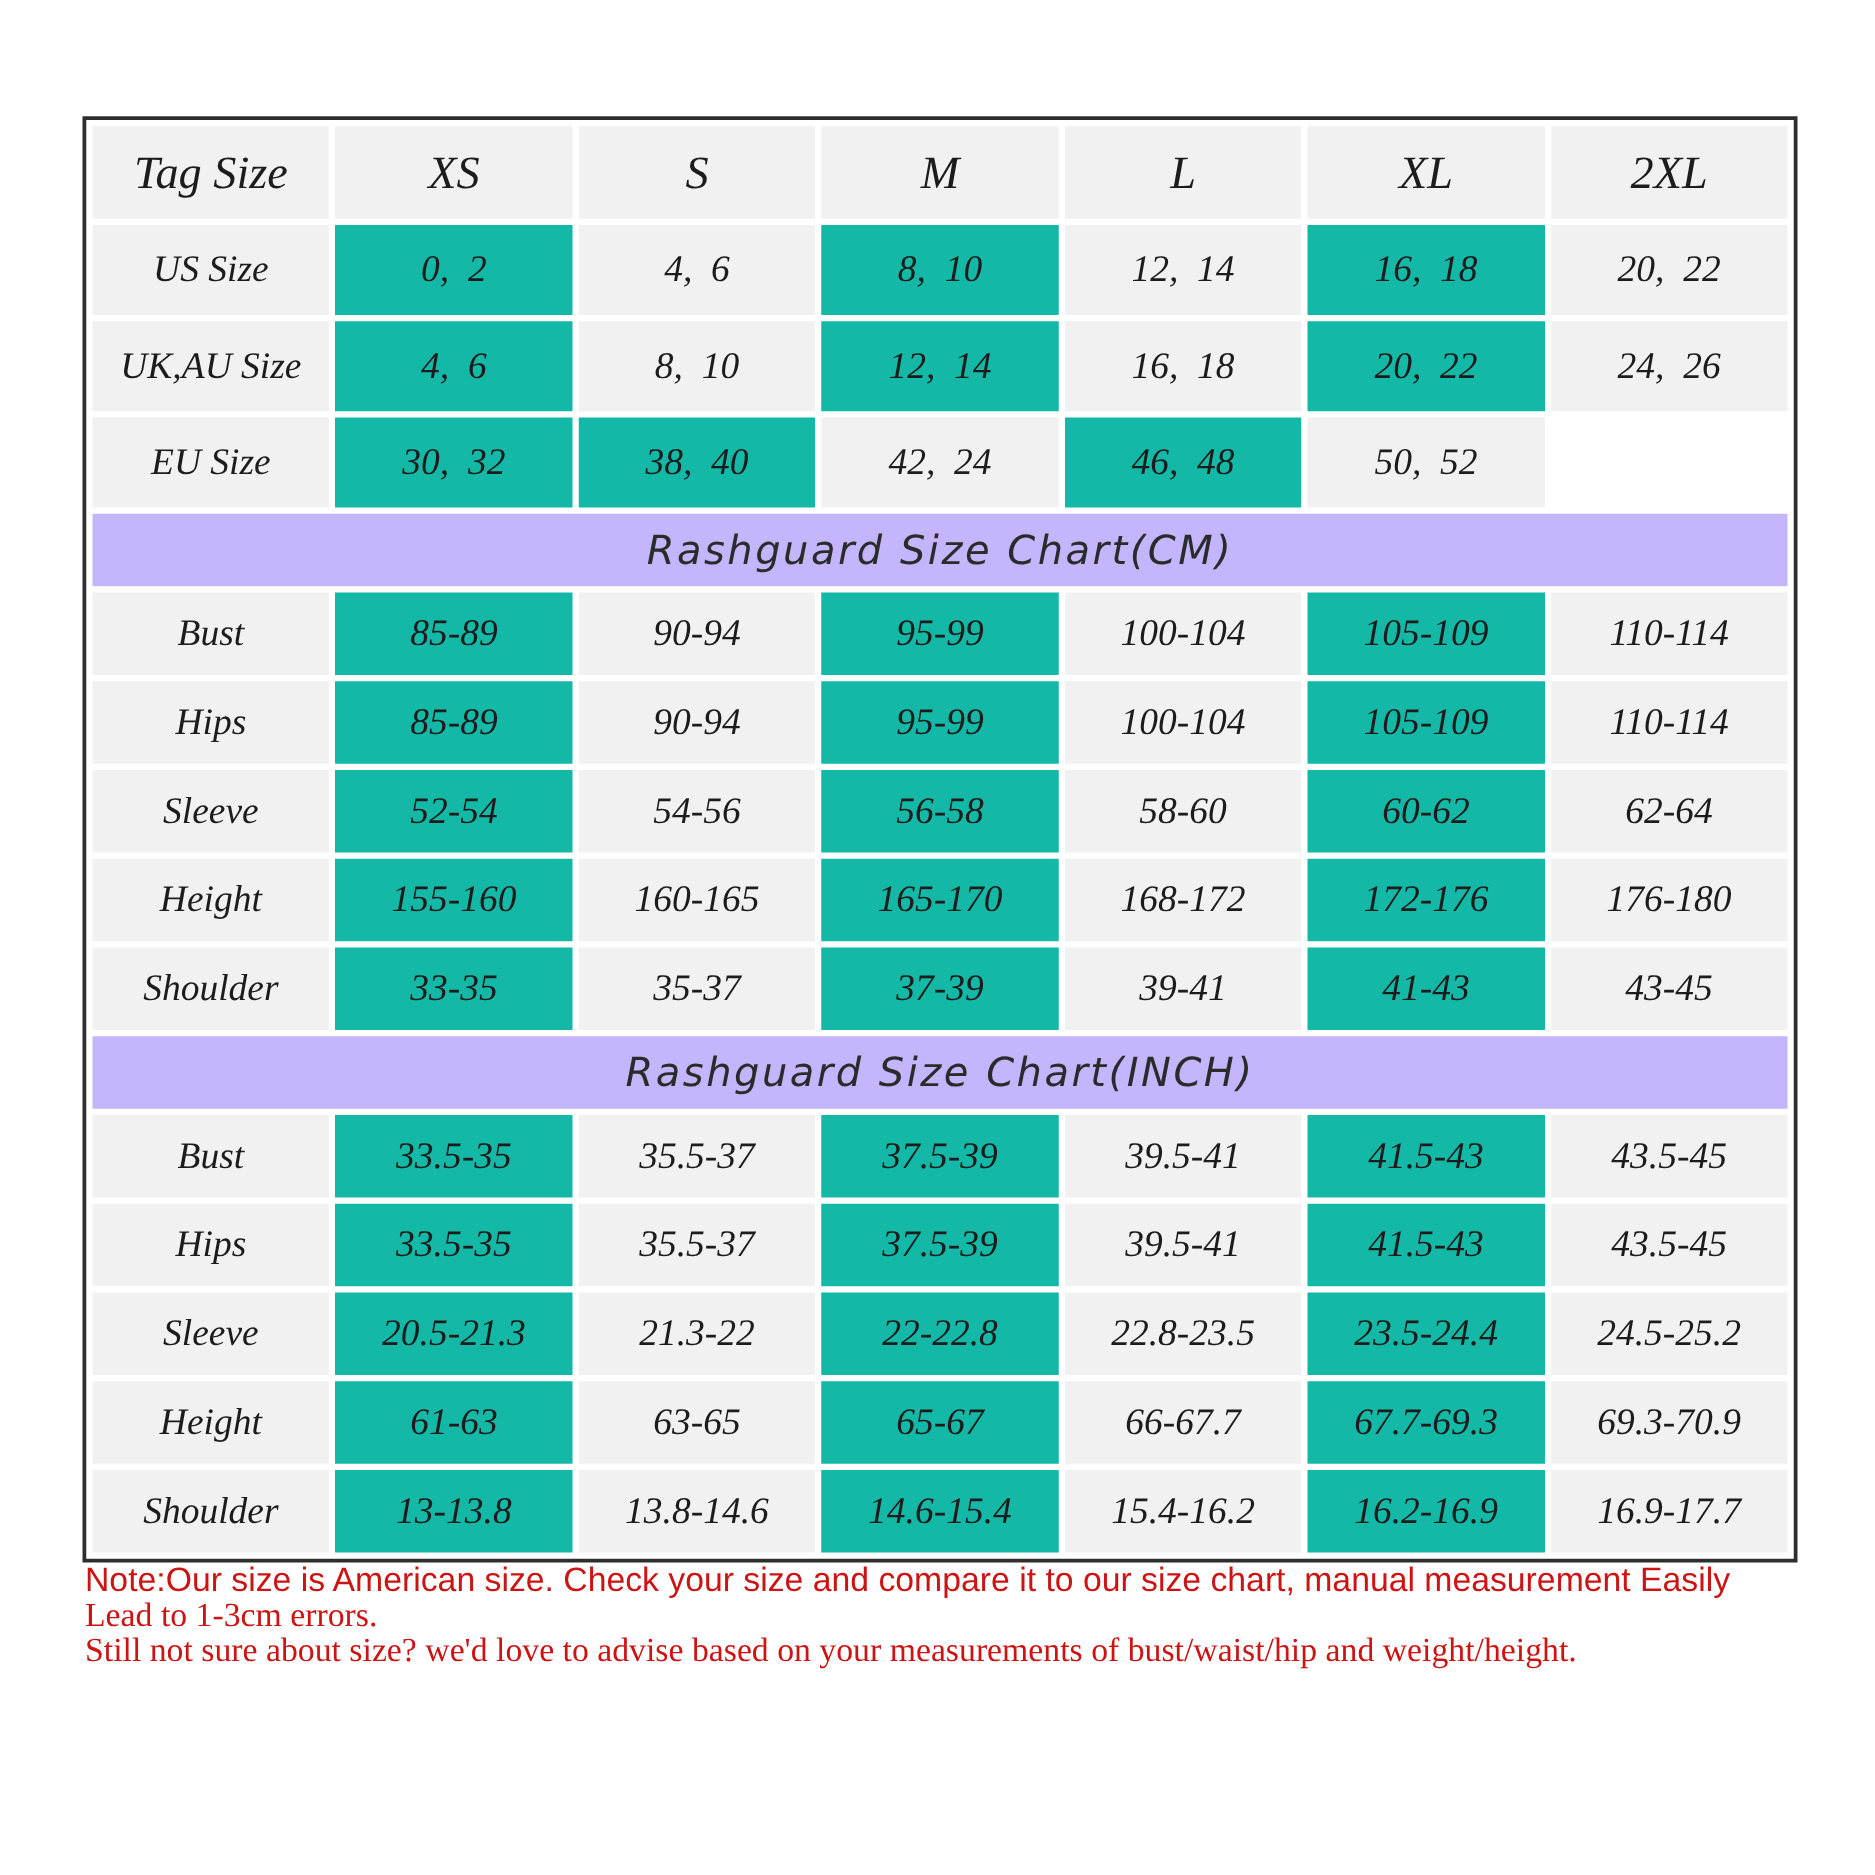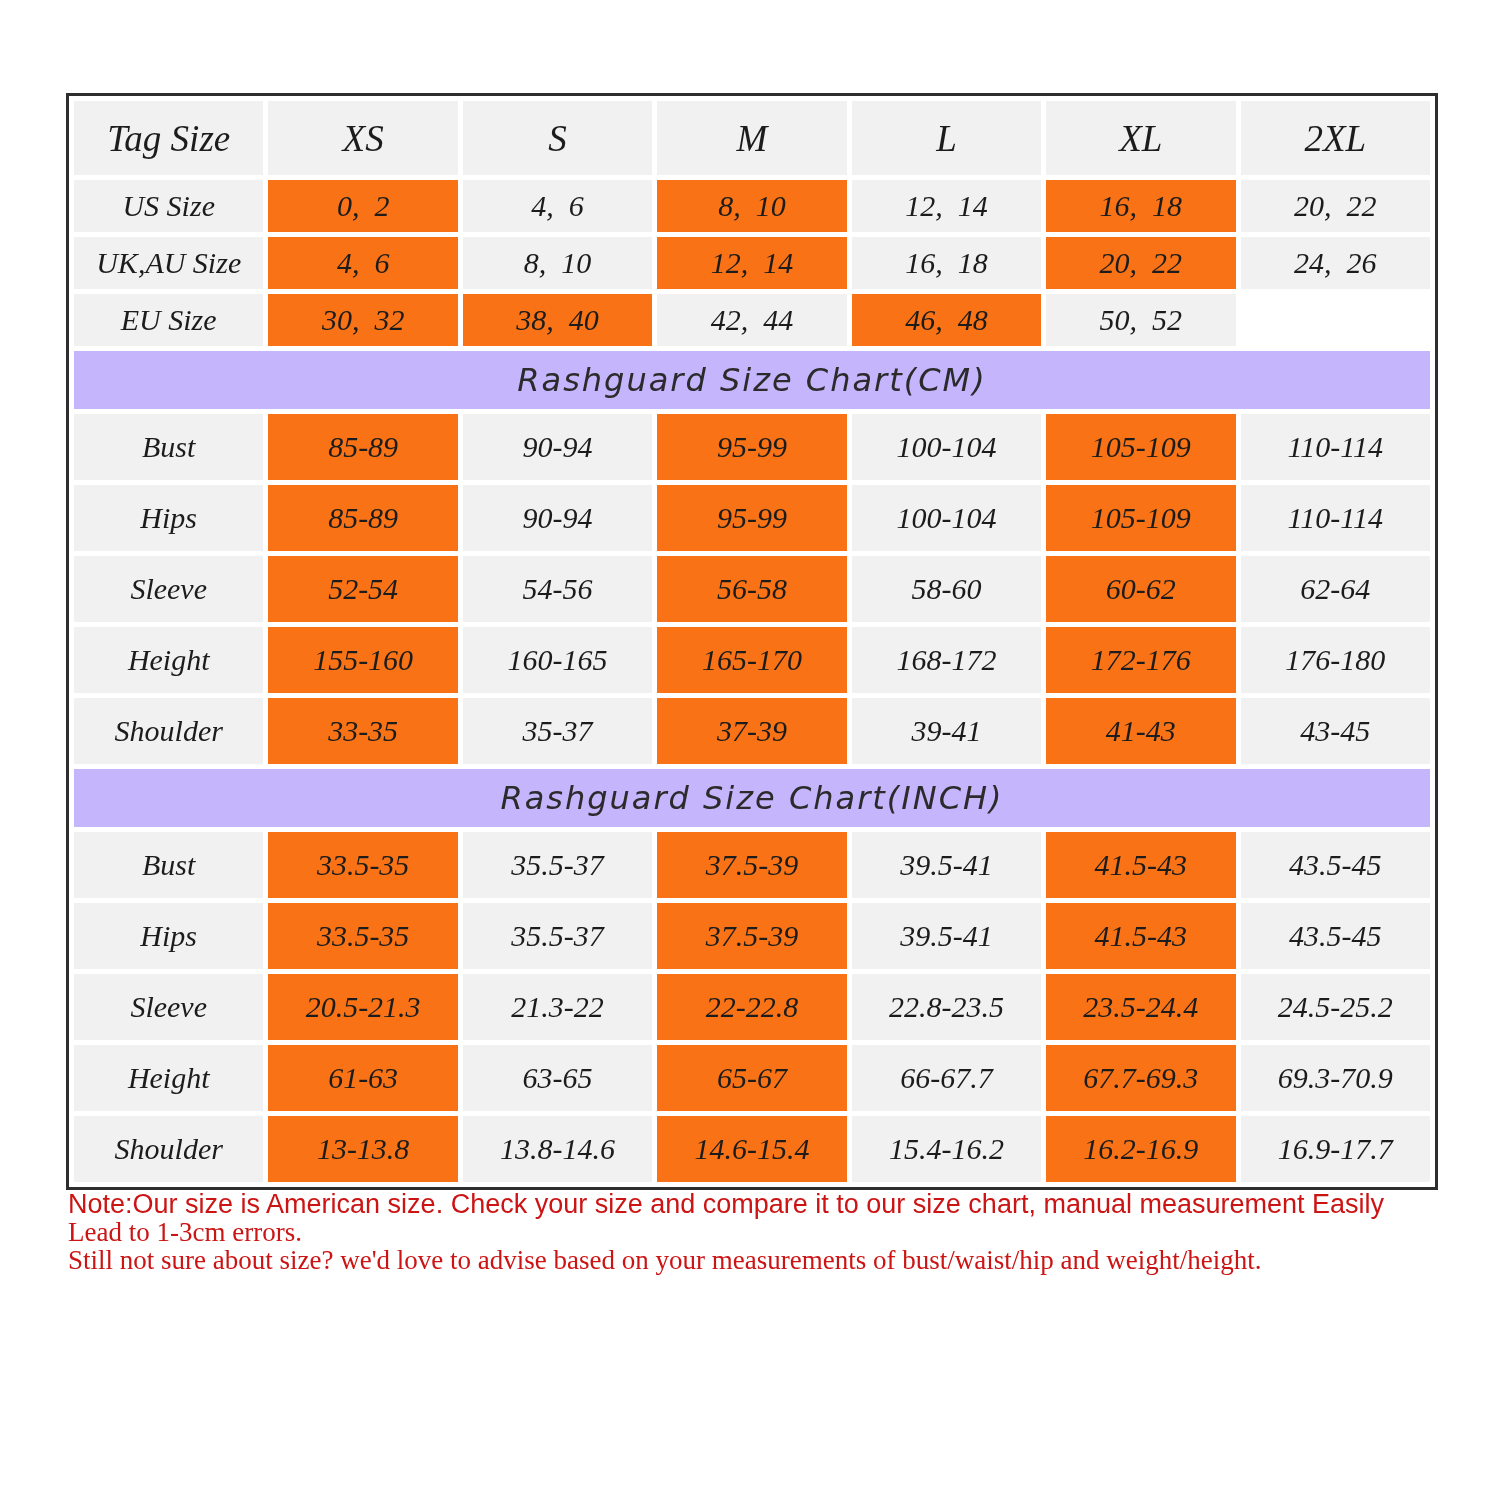--- a/index.html
+++ b/index.html
@@ -33,26 +33,26 @@
   .cell {
     display: flex;
     align-items: center;
     justify-content: center;
     white-space: pre;
     color: #1c1c1c;
     font-size: 30px;
     height: 66px;
   }
   .light { background: #f1f1f1; }
-  .dark  { background: #f97316; }
+  .dark  { background: #14b8a6; }
   .header-row .cell {
     height: 74px;
     font-size: 37px;
   }
-  .size-row .cell { height: 52px; }
+  .size-row .cell { height: 72px; }
   .band {
     height: 58px;
     background: #c4b5fd;
     display: flex;
     align-items: center;
     justify-content: center;
     font-family: "DejaVu Sans", sans-serif;
     font-size: 32px;
     letter-spacing: 2px;
     color: #2b2b2b;
@@ -104,21 +104,21 @@
     <div class="cell dark">12,  14</div>
     <div class="cell light">16,  18</div>
     <div class="cell dark">20,  22</div>
     <div class="cell light">24,  26</div>
   </div>
 
   <div class="trow size-row">
     <div class="cell light">EU Size</div>
     <div class="cell dark">30,  32</div>
     <div class="cell dark">38,  40</div>
-    <div class="cell light">42,  44</div>
+    <div class="cell light">42,  24</div>
     <div class="cell dark">46,  48</div>
     <div class="cell light">50,  52</div>
   </div>
 
   <div class="band">Rashguard Size Chart(CM)</div>
 
   <div class="trow data-row">
     <div class="cell light">Bust</div>
     <div class="cell dark">85-89</div>
     <div class="cell light">90-94</div>

